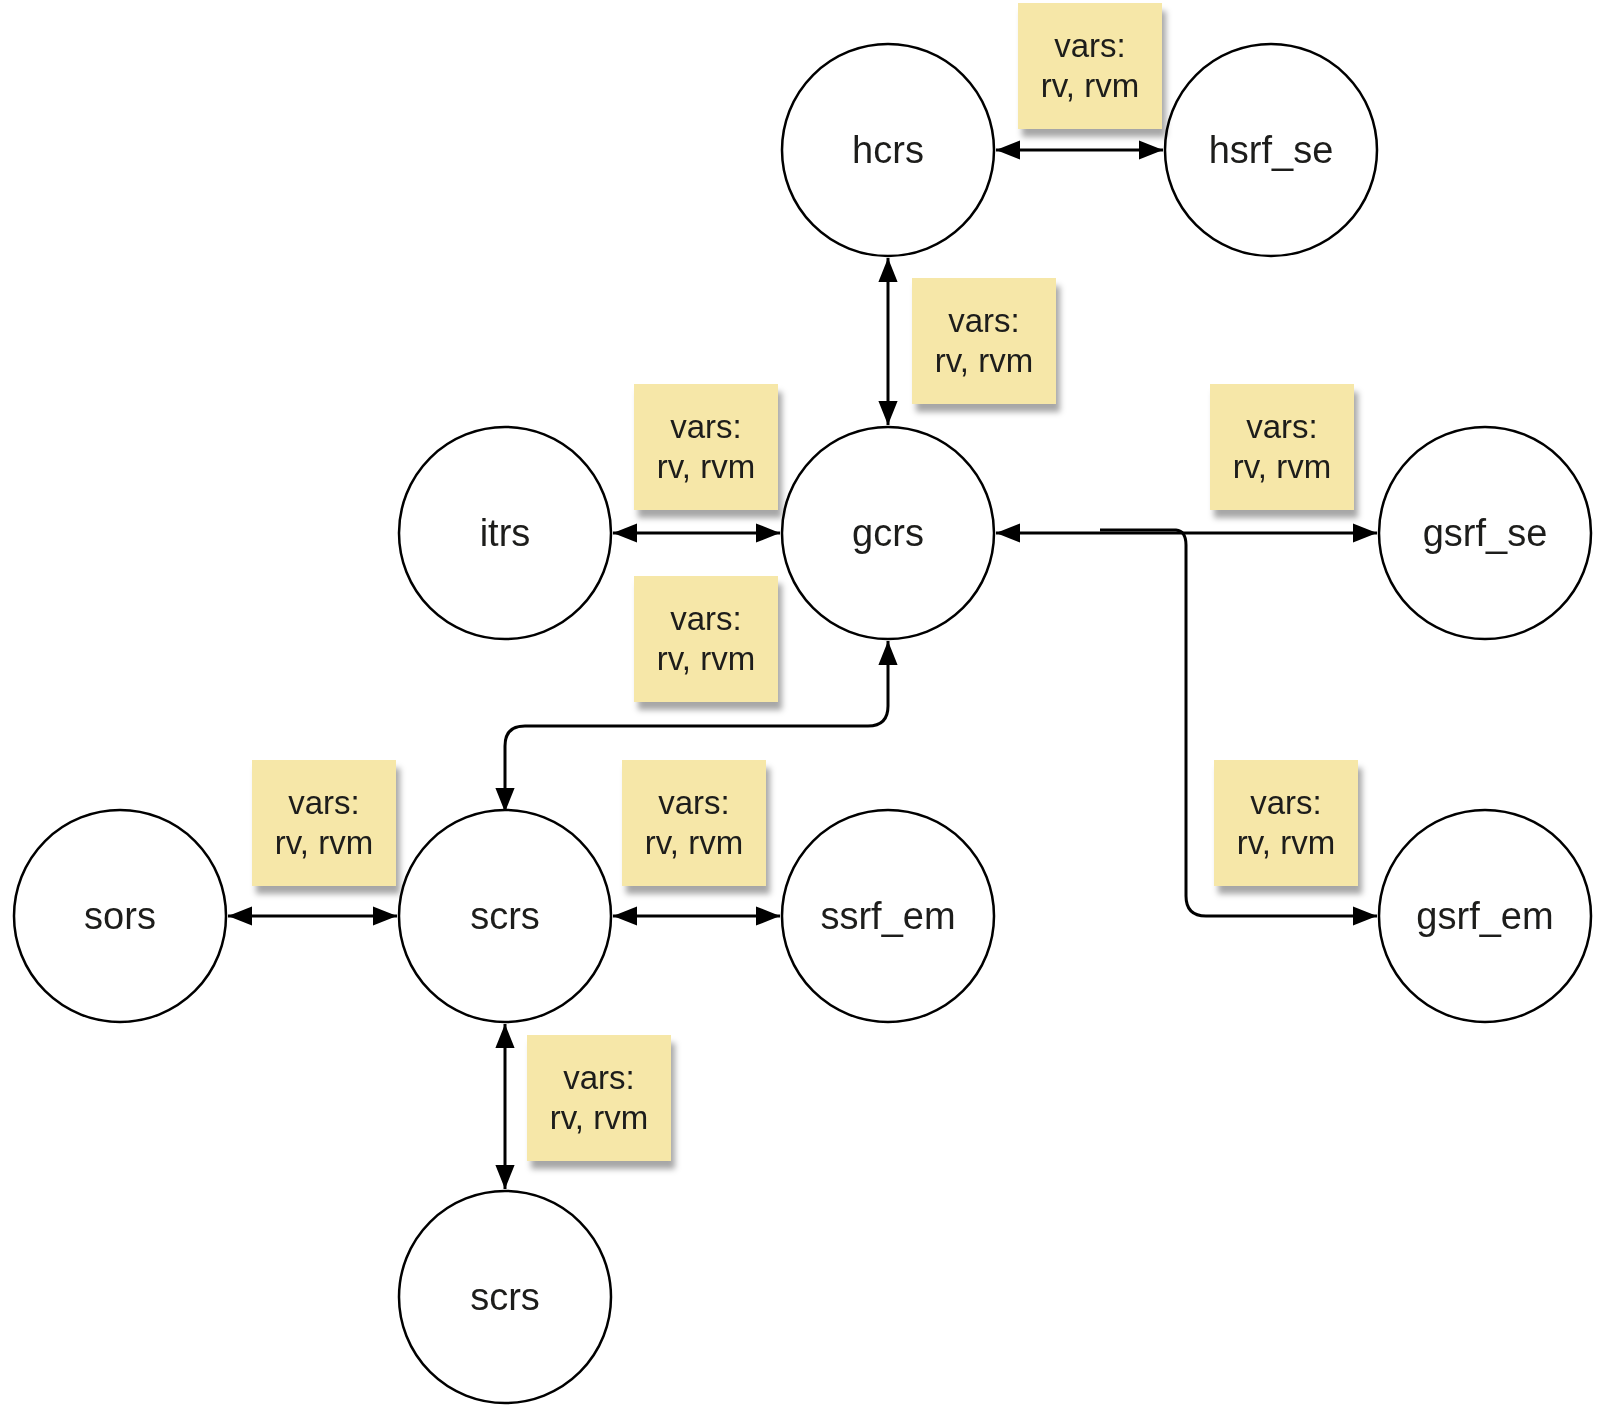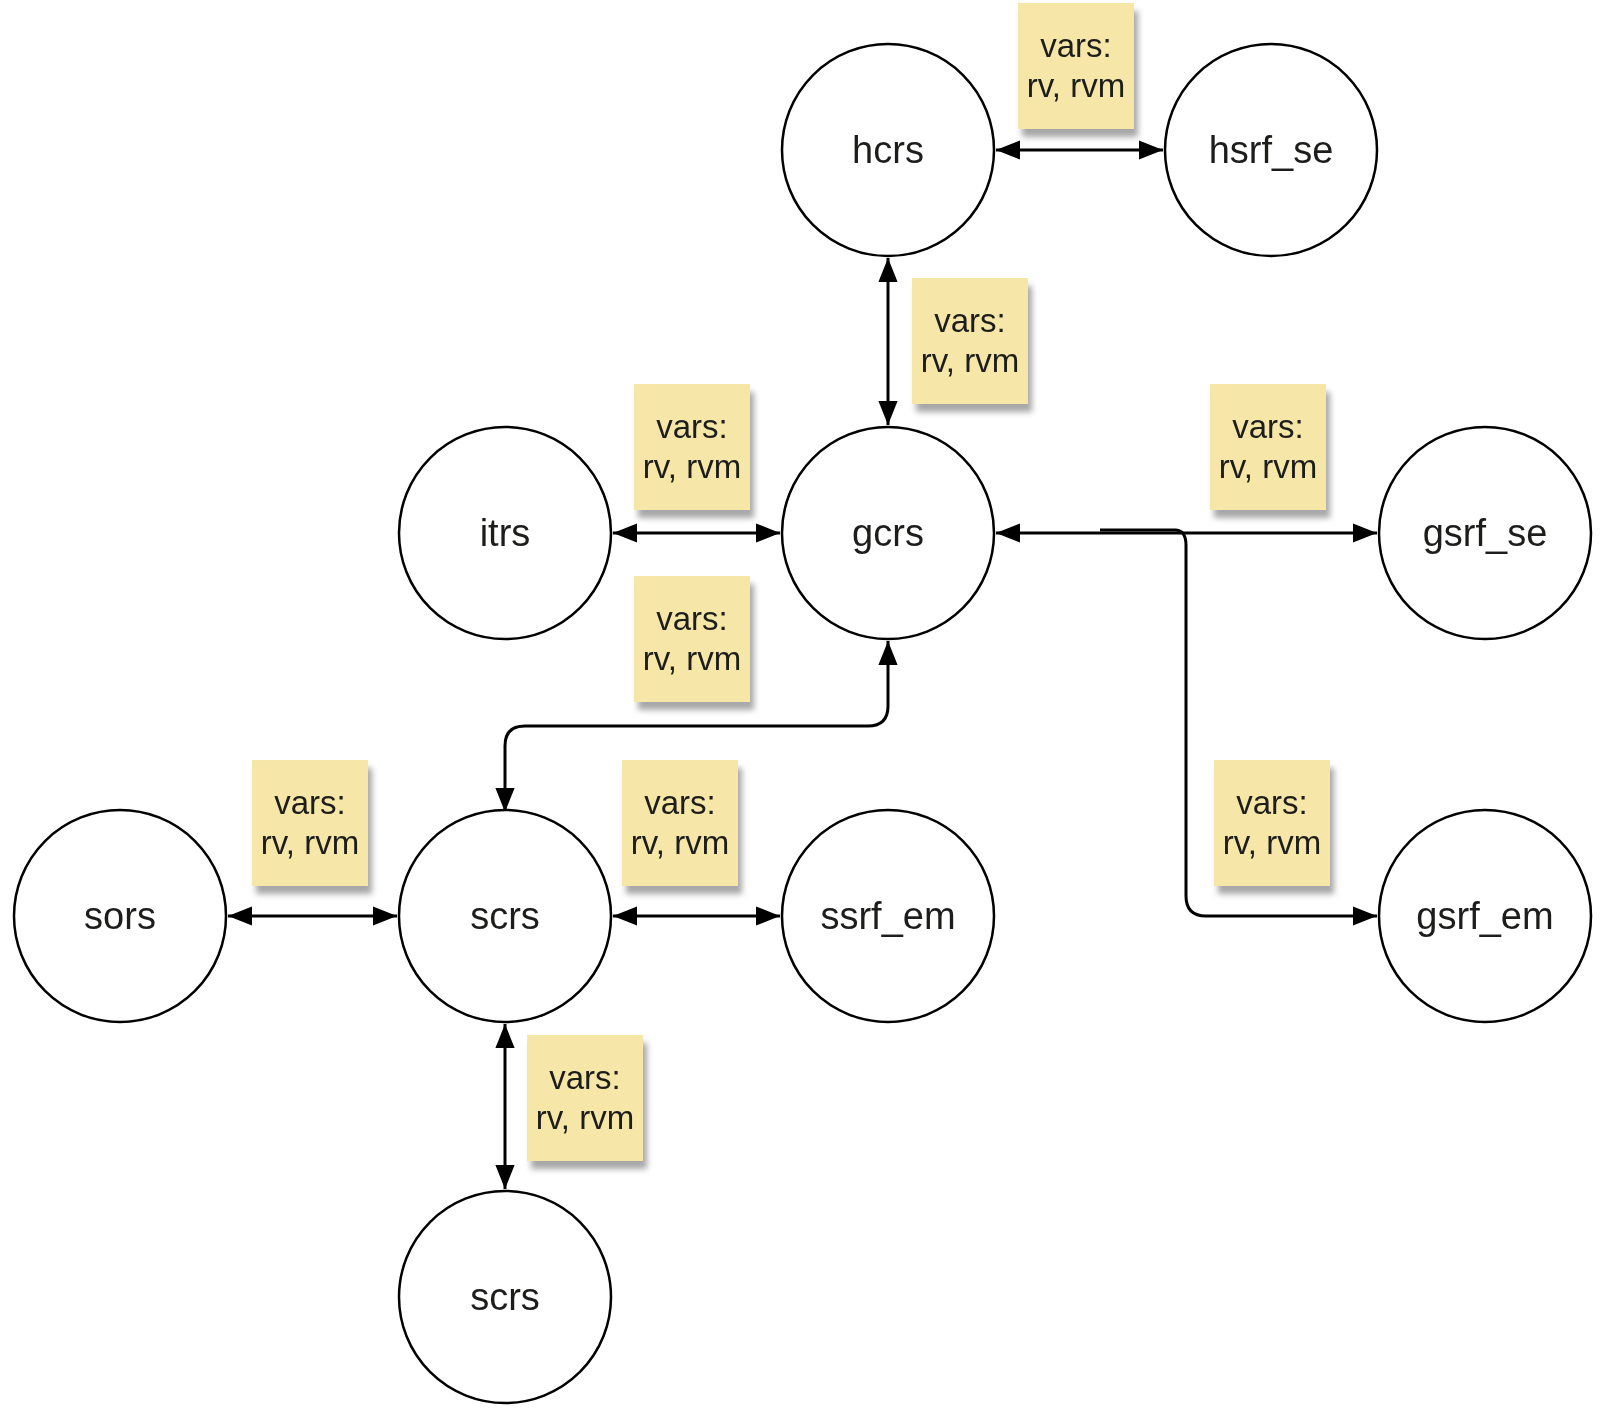--- a/index.html
+++ b/index.html
@@ -31,21 +31,21 @@
     stroke-width: 2.5;
   }
   .node-text {
     fill: #1d1d1b;
     font-size: 38px;
     font-family: "Liberation Sans", sans-serif;
     text-anchor: middle;
   }
   .sticky {
     position: absolute;
-    width: 116px;
+    width: 144px;
     height: 126px;
     background: #f6e7a8;
     box-shadow: 4px 8px 6px rgba(0, 0, 0, 0.35);
     display: flex;
     flex-direction: column;
     align-items: center;
     justify-content: center;
     text-align: center;
     font-size: 33px;
     line-height: 1.22;

